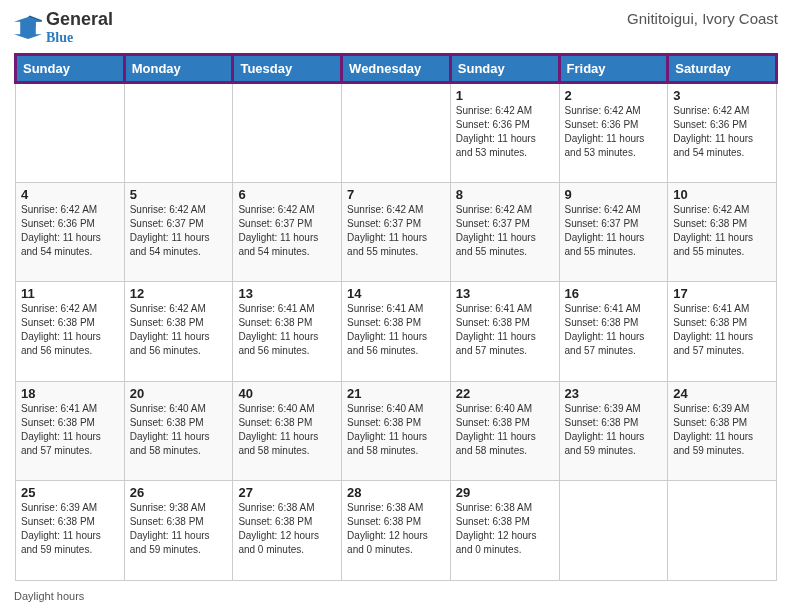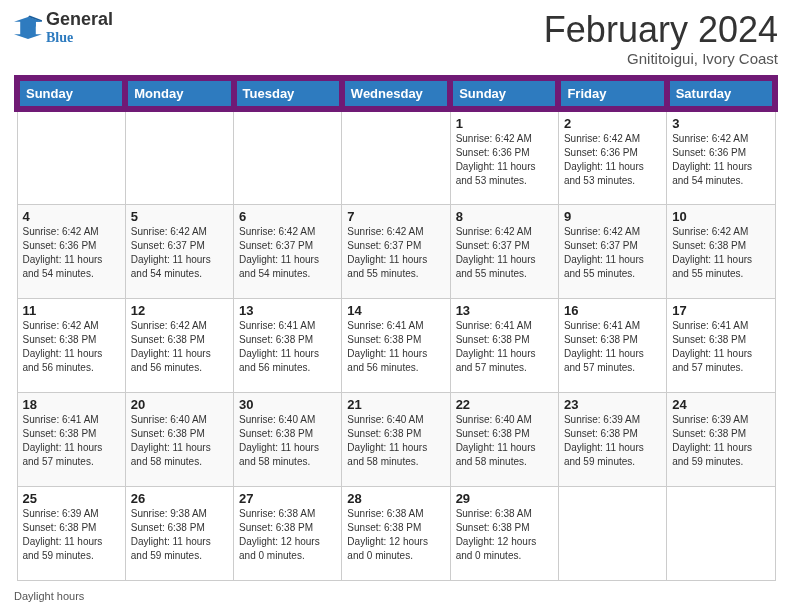--- a/index.html
+++ b/index.html
@@ -67,21 +67,21 @@
       border-collapse: collapse;
       flex: 1;
     }
     .calendar-table th {
       background: #2e7bbf;
       color: #fff;
       font-size: 13px;
       font-weight: bold;
       padding: 5px 6px;
       text-align: left;
-      border: 6px solid #701a75;
+      border: 3px solid #701a75;
     }
     .calendar-table td {
       vertical-align: top;
       border: 1px solid #ccc;
       padding: 4px 5px;
       width: calc(100% / 7);
       font-size: 10.5px;
       color: #333;
       height: 82px;
     }
@@ -127,21 +127,20 @@
         <polygon points="18,4 36,10 28,10 28,26 36,26 18,32 0,26 8,26 8,10 0,10" fill="#2e7bbf"></polygon>
         <polygon points="18,4 36,10 28,10 28,16 18,18" fill="#2e7bbf"></polygon>
         <polygon points="18,4 36,10 36,8 20,2" fill="#1a5f9e"></polygon>
       </svg>
       <div class="logo-text">
         <span class="logo-general">General</span>
         <span class="logo-blue">Blue</span>
       </div>
     </div>
     <div class="title-block">
-      <div class="title-month">February 2024</div>
       <div class="title-location">Gnititoigui, Ivory Coast</div>
     </div>
   </div>
 
   <table class="calendar-table">
     <thead>
       <tr>
       <th>Sunday</th>
           <th>Monday</th>
           <th>Tuesday</th>
@@ -271,21 +270,21 @@
 Sunset: 6:38 PM
 Daylight: 11 hours and 57 minutes.</div>
           </td>
           <td>
             <span class="cell-day">20</span>
             <div class="cell-info">Sunrise: 6:40 AM
 Sunset: 6:38 PM
 Daylight: 11 hours and 58 minutes.</div>
           </td>
           <td>
-            <span class="cell-day">30</span>
+            <span class="cell-day">40</span>
             <div class="cell-info">Sunrise: 6:40 AM
 Sunset: 6:38 PM
 Daylight: 11 hours and 58 minutes.</div>
           </td>
           <td>
             <span class="cell-day">21</span>
             <div class="cell-info">Sunrise: 6:40 AM
 Sunset: 6:38 PM
 Daylight: 11 hours and 58 minutes.</div>
           </td>

